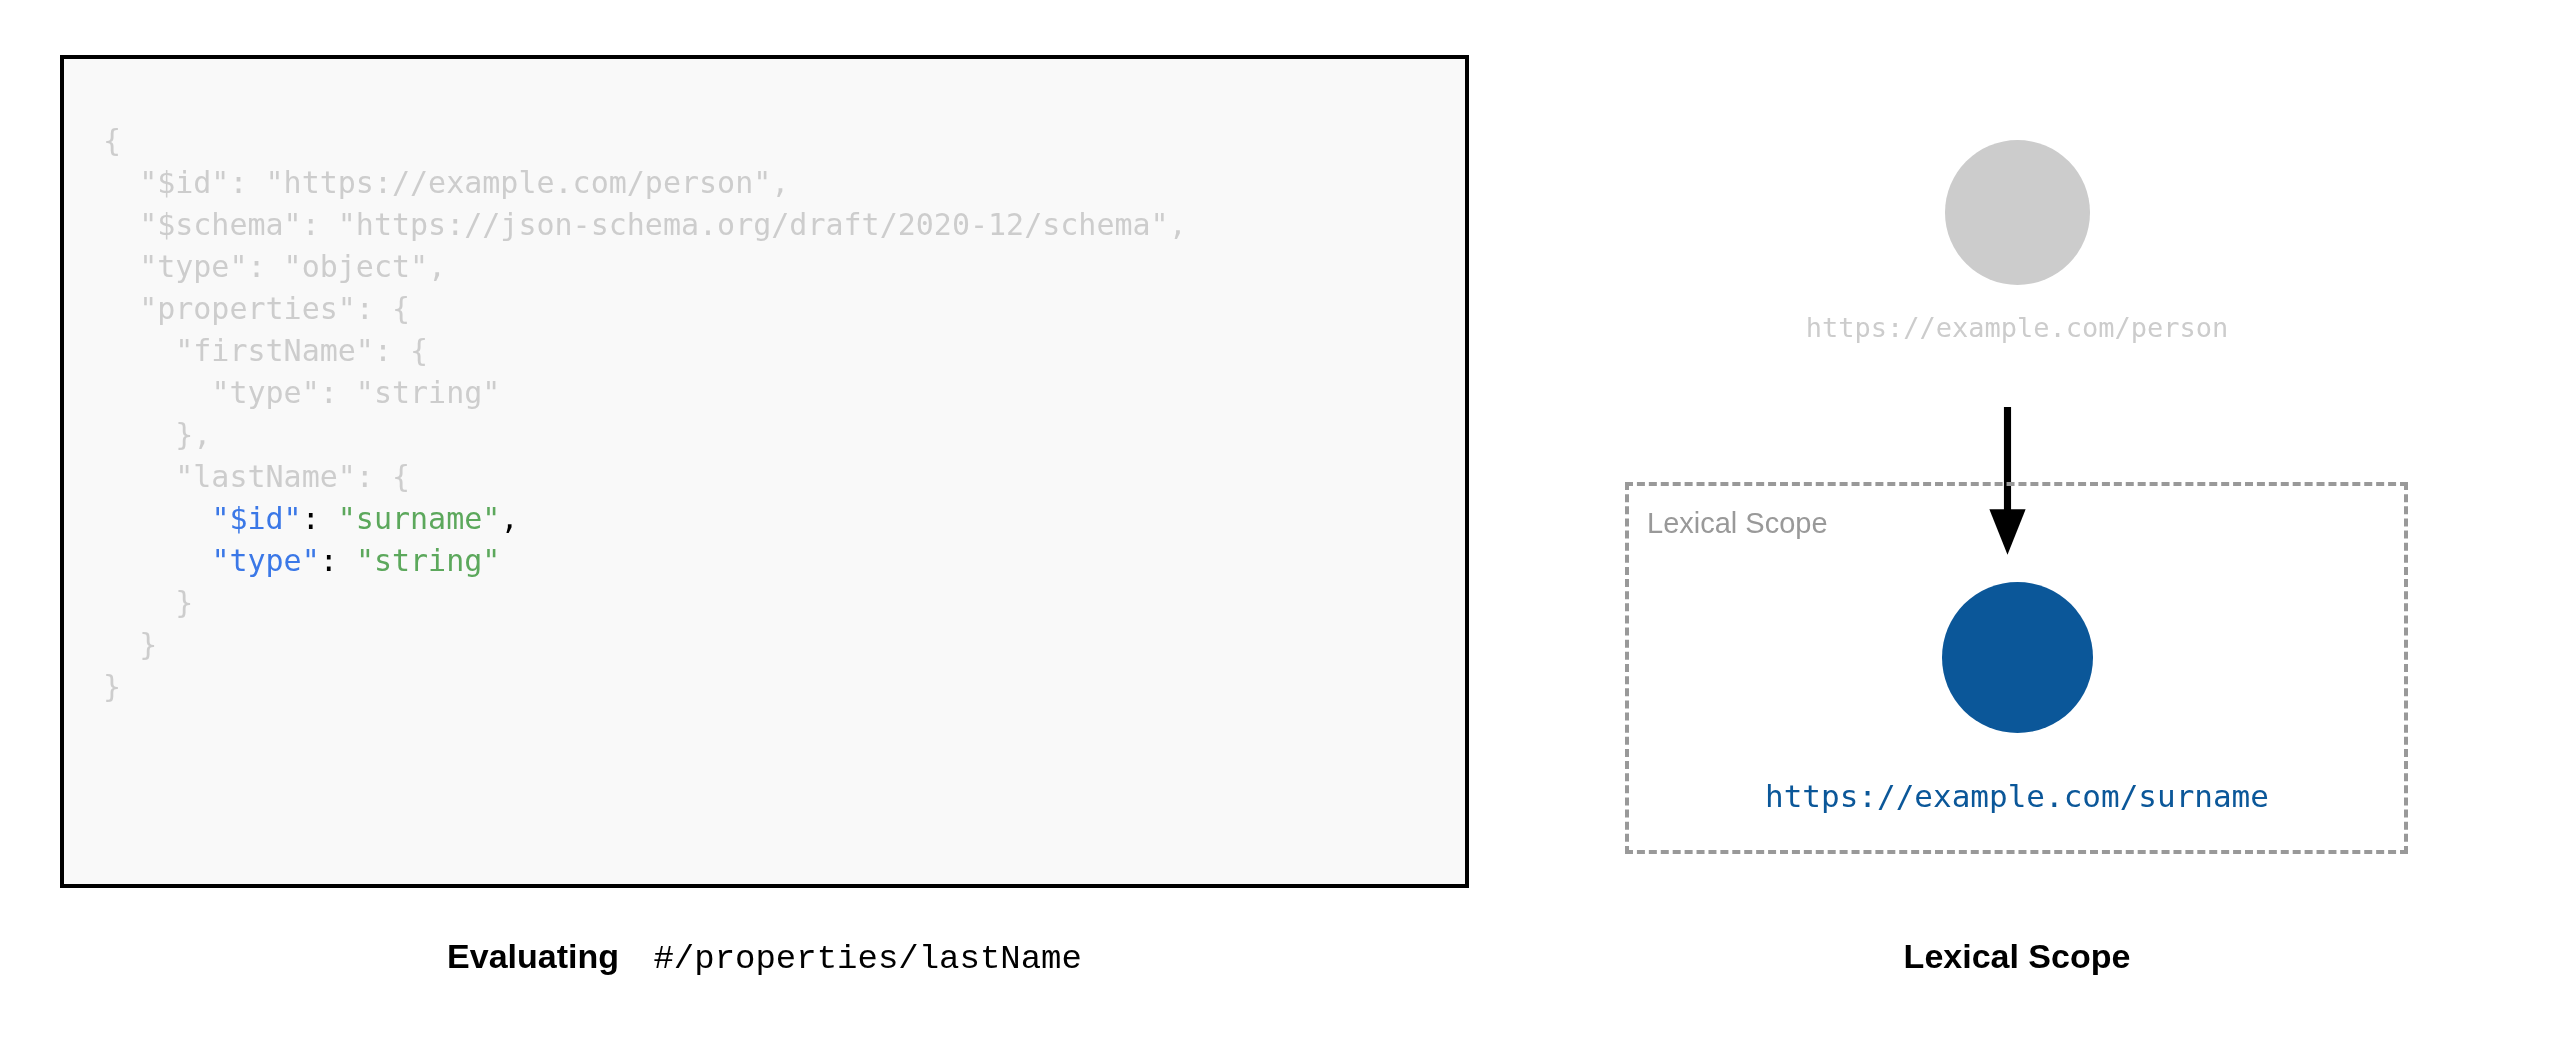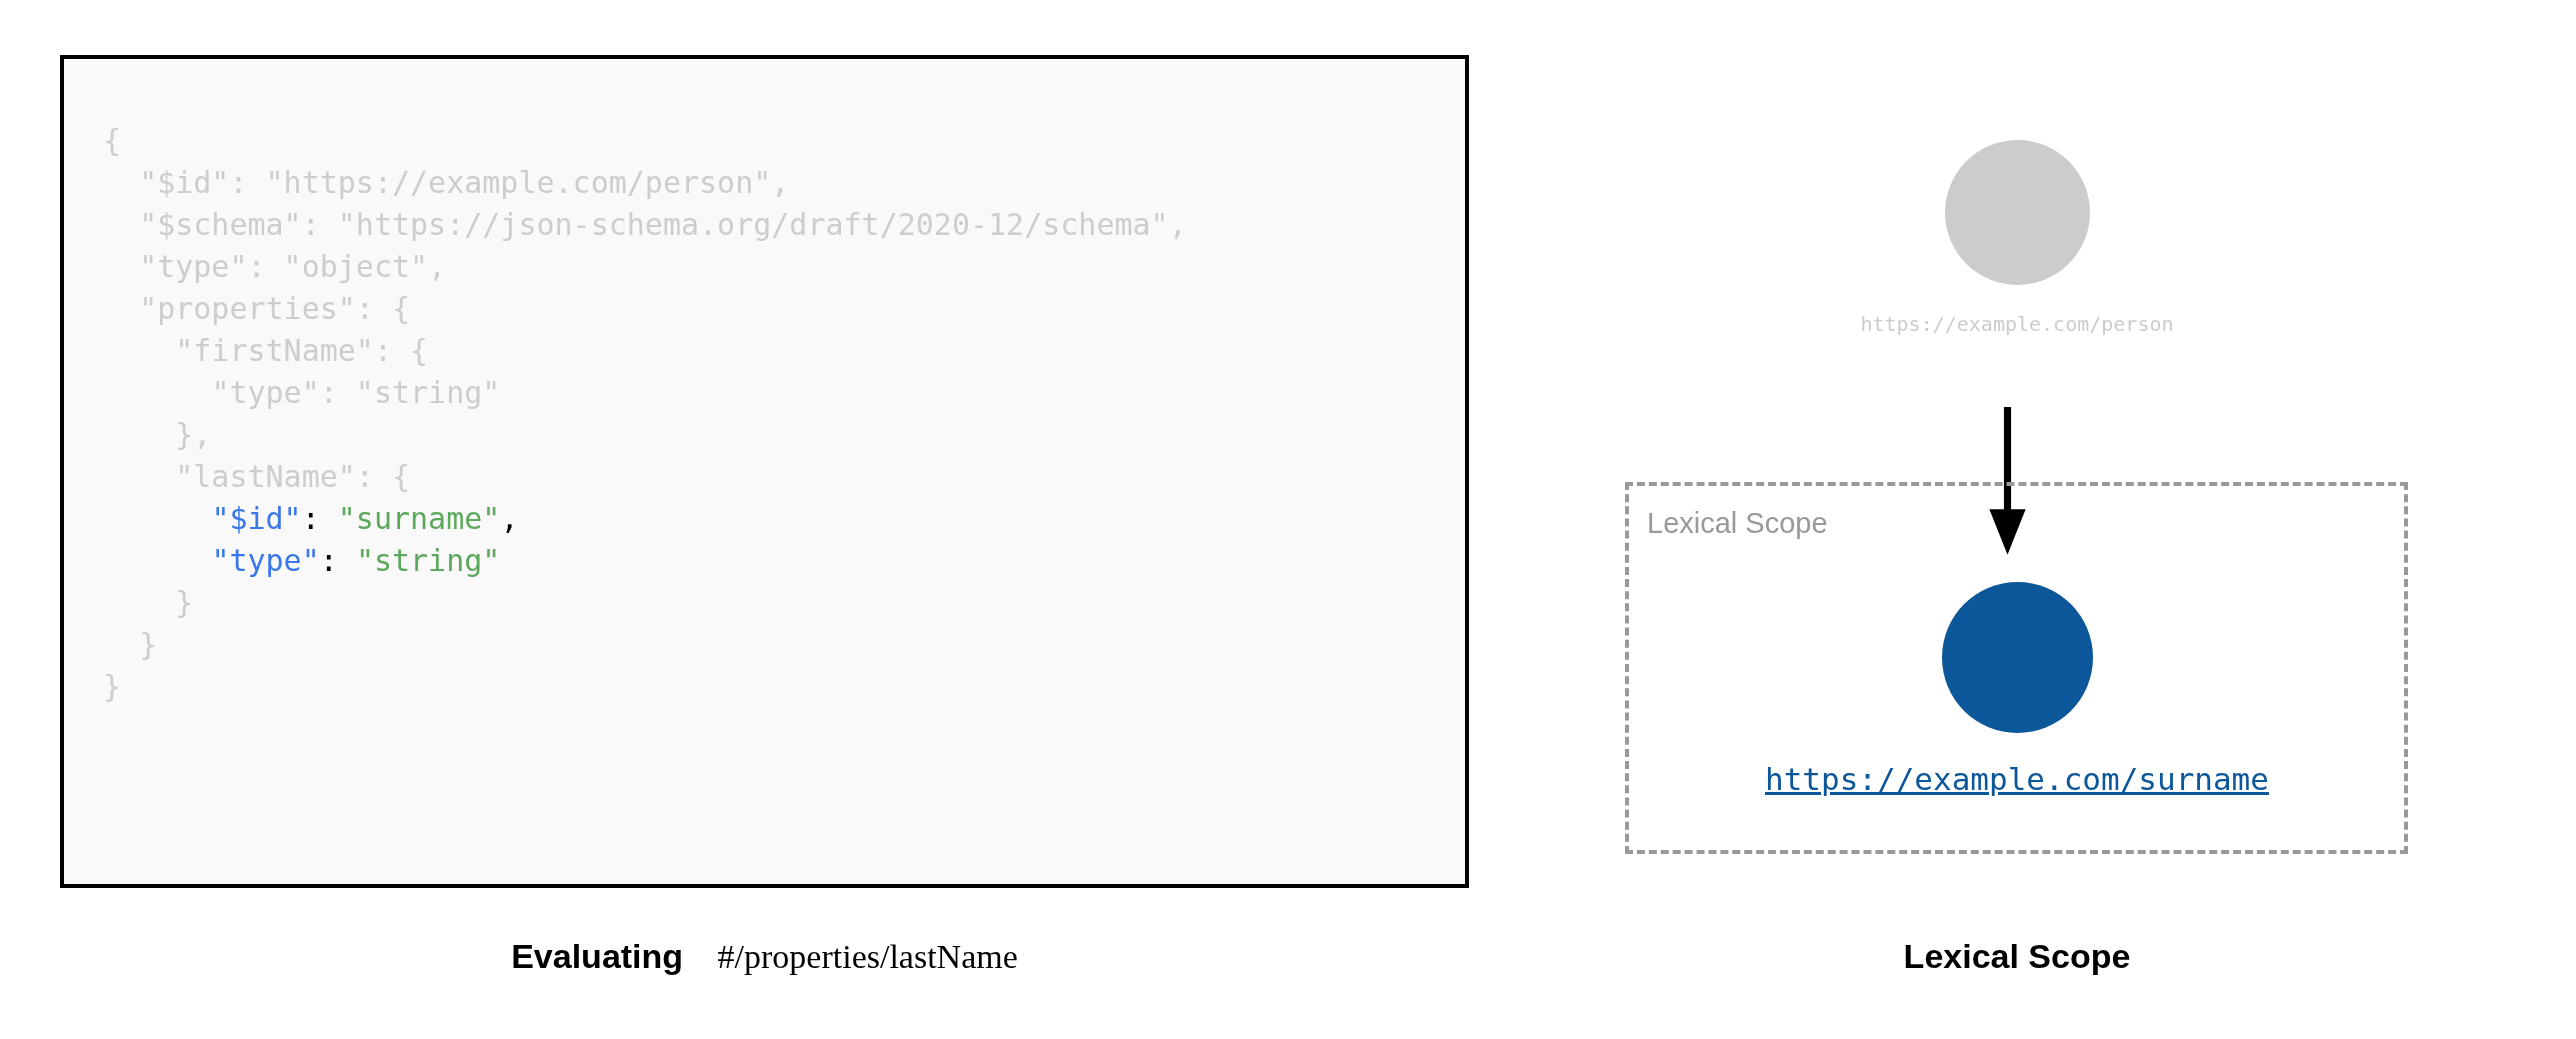--- a/index.html
+++ b/index.html
@@ -69,21 +69,21 @@
     line-height: 43px;
     color: #000000;
     white-space: nowrap;
   }
   #code-caption .cap-strong {
     font-family: "Liberation Sans", sans-serif;
     font-weight: bold;
     text-align: center;
   }
   #code-caption .cap-mono {
-    font-family: Liberation Serif, serif;
+    font-family: Liberation Mono, monospace;
     font-weight: normal;
     margin-left: 25px;
   }
 
   
   #diagram-panel {
     position: absolute;
     left: 1546px;
     top: 0px;
     width: 1030px;
@@ -99,21 +99,21 @@
     border-radius: 50%;
     background: #CCCCCC;
   }
   #outer-node-label {
     position: absolute;
     left: 0px;
     top: 312px;
     width: 942px;
     text-align: center;
     font-family: "DejaVu Sans Mono", "Liberation Mono", monospace;
-    font-size: 20px;
+    font-size: 27px;
     color: #CCCCCC;
     white-space: nowrap;
   }
 
   #scope-arrow {
     position: absolute;
     left: 429px;
     top: 407px;
     width: 65px;
     height: 149px;
@@ -143,28 +143,27 @@
     left: 396px;   
     top: 582px;
     width: 151px;
     height: 151px;
     border-radius: 50%;
     background: #0B5799;
   }
   #inner-node-label {
     position: absolute;
     left: 0px;
-    top: 761px;
+    top: 778px;
     width: 942px;
     text-align: center;
     font-family: "DejaVu Sans Mono", "Liberation Mono", monospace;
     font-size: 31px;
     color: #0B5799;
     white-space: nowrap;
-    text-decoration: underline;
   }
 
   #diagram-caption {
     position: absolute;
     left: 0px;
     top: 935px;
     width: 942px;
     text-align: center;
     font-family: "Liberation Sans", sans-serif;
     font-weight: bold;

